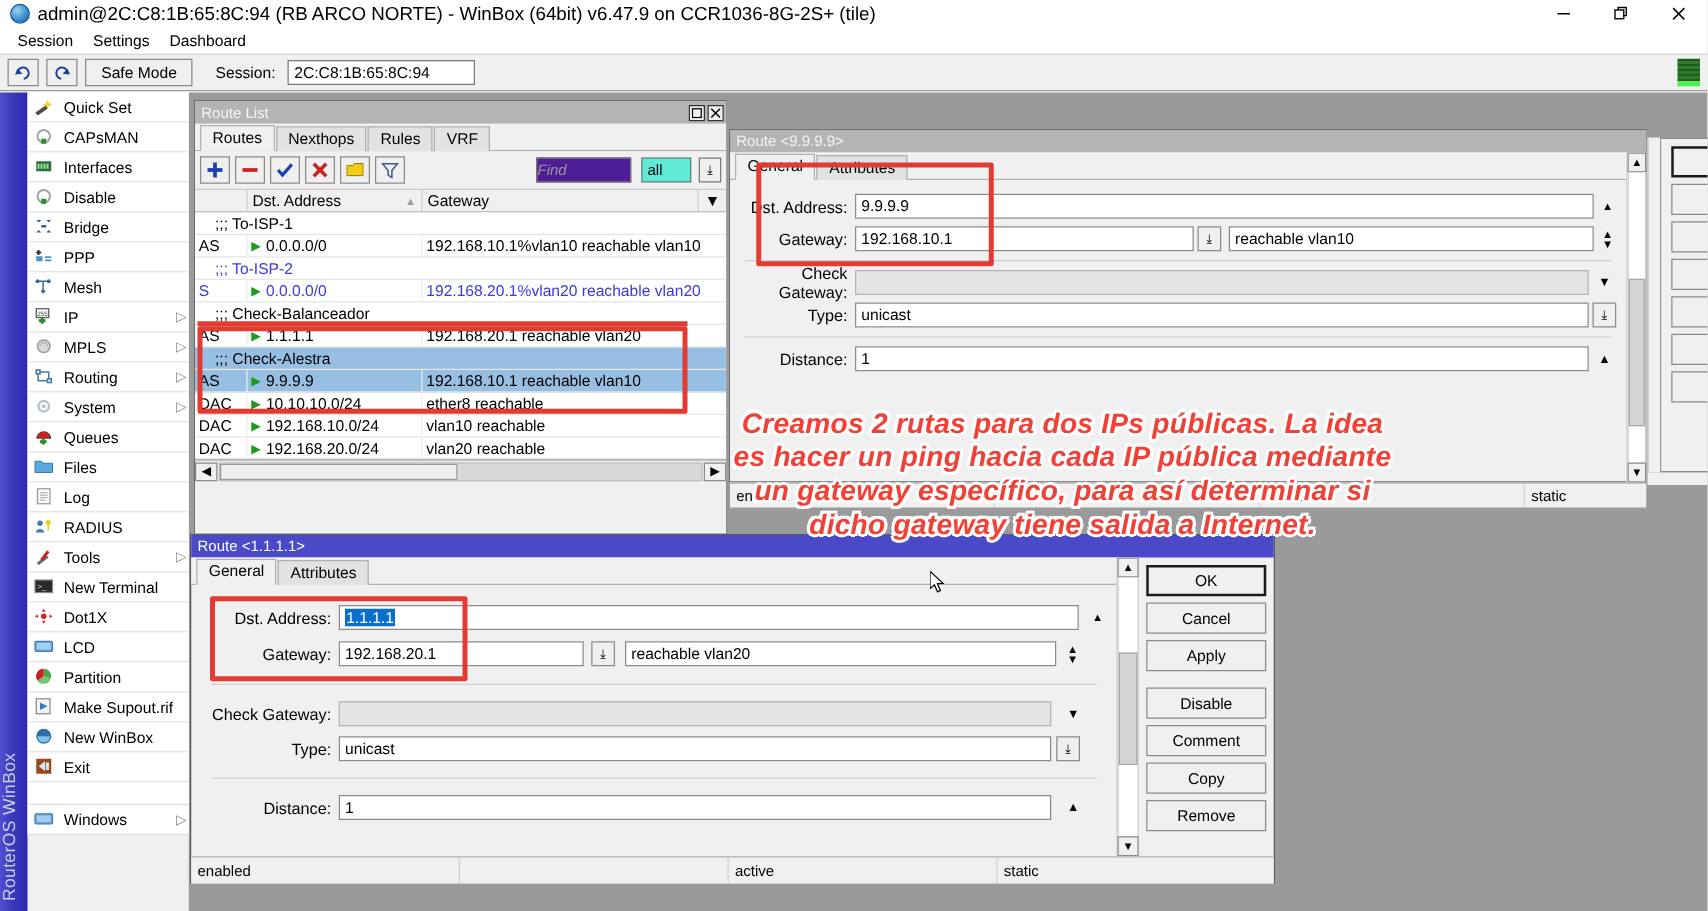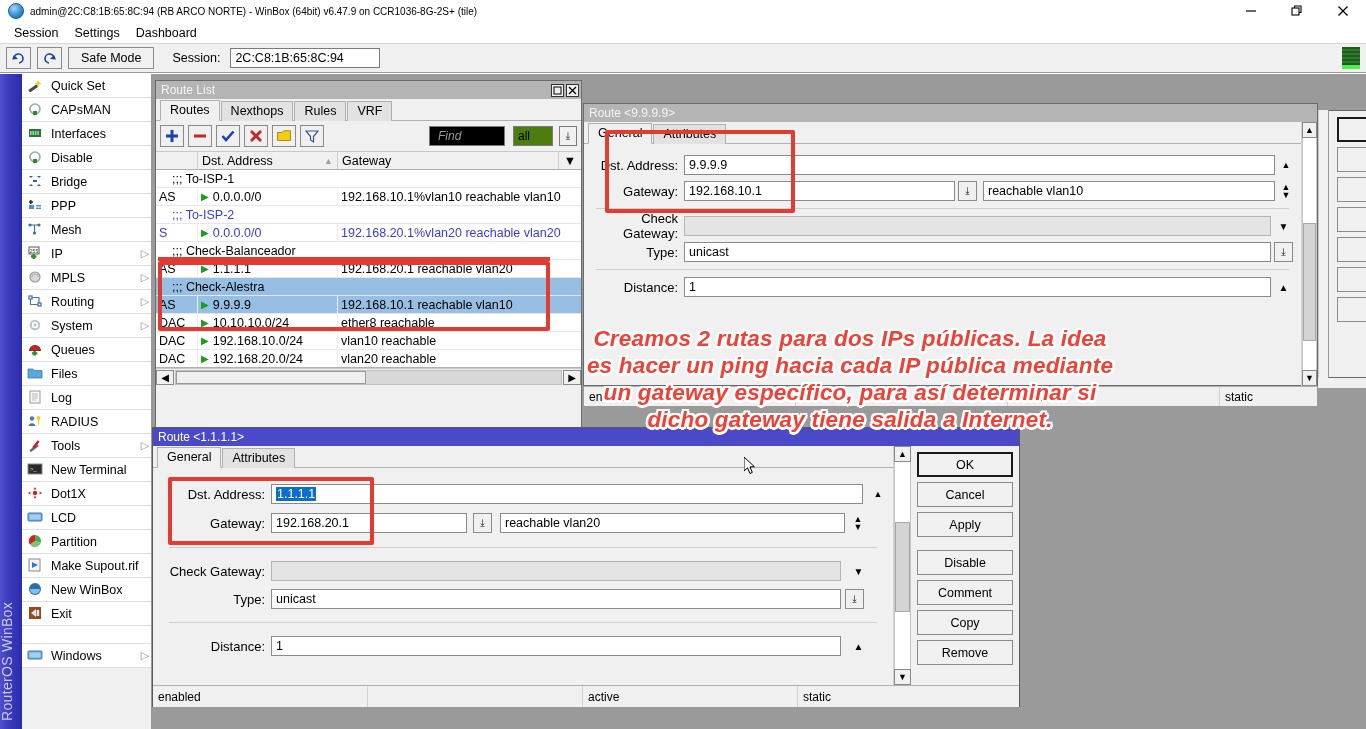--- a/index.html
+++ b/index.html
@@ -18,21 +18,21 @@
   .win-titlebar {
     position: absolute; left: 0; top: 0; width: 1366px; height: 22px;
     background: #ffffff; display: flex; align-items: center;
   }
   .win-title-icon {
     width: 16px; height: 16px; margin-left: 8px; margin-right: 6px;
     border-radius: 50%;
     background: radial-gradient(circle at 35% 30%, #9fd4f5 0%, #3a8fd0 55%, #1b5a93 100%);
     border: 1px solid #1b5a93;
   }
-  .win-title-text { font-size: 10px; color: #000; white-space: nowrap; }
+  .win-title-text { font-size: 15px; color: #000; white-space: nowrap; }
   .win-ctrls { margin-left: auto; display: flex; height: 22px; }
   .win-ctrl {
     width: 46px; height: 22px; display: flex; align-items: center; justify-content: center;
     font-size: 13px; color: #000;
   }
   .win-ctrl svg { display: block; }
 
   
   .menubar {
     position: absolute; left: 0; top: 22px; width: 1366px; height: 21px;
@@ -120,25 +120,25 @@
   .tab.sel { background: #f0f0f0; border-bottom: 1px solid #f0f0f0; font-weight: normal; }
 
   
   #routelist { left: 3px; top: 6px; width: 427px; height: 348px; }
   .rl-toolbar { display: flex; align-items: center; gap: 4px; padding: 4px 4px; background:#f0f0f0; }
   .rl-ibtn {
     width: 24px; height: 22px; border: 1px solid #8a8a8a; background: #f0f0f0;
     display:flex; align-items:center; justify-content:center;
   }
   .rl-find {
-    margin-left: auto; width: 76px; height: 20px; border: 1px solid #7a7a7a; background:#000000;
-    display:flex; align-items:center; padding:0 8px; color:#9a9a9a; font-style: italic; font-size:12px;
+    margin-left: auto; width: 76px; height: 20px; border: 1px solid #7a7a7a; background:#4c1d95;
+    display:flex; align-items:center; padding:0 0; color:#9a9a9a; font-style: italic; font-size:12px;
   }
   .rl-all {
-    width: 40px; height: 20px; border: 1px solid #7a7a7a; background:#4d7c0f; margin-left:4px;
+    width: 40px; height: 20px; border: 1px solid #7a7a7a; background:#5eead4; margin-left:4px;
     display:flex; align-items:center; padding:0 4px; font-size:12px;
   }
   .rl-drop { width:18px; height:20px; border:1px solid #7a7a7a; background:#f0f0f0;
              display:flex; align-items:center; justify-content:center; font-size:10px; margin-left:2px;}
   .rl-head { display:flex; height:19px; background:#f0f0f0; border-top:1px solid #c8c8c8; border-bottom:1px solid #b0b0b0; font-size:12.5px; }
   .rl-head .c { border-right:1px solid #cdcdcd; padding:1px 4px; display:flex; align-items:center; }
   .rl-body { position:relative; background:#fff; height: 198px; overflow:hidden; border-bottom:1px solid #b0b0b0;}
   .rl-row { display:flex; height:18px; align-items:center; font-size:12.5px;
             border-bottom:1px solid #e6e6e6; }
   .rl-row .f { border-right:1px solid #eeeeee; height:18px; display:flex; align-items:center; padding:0 3px; overflow:hidden; white-space:nowrap;}

